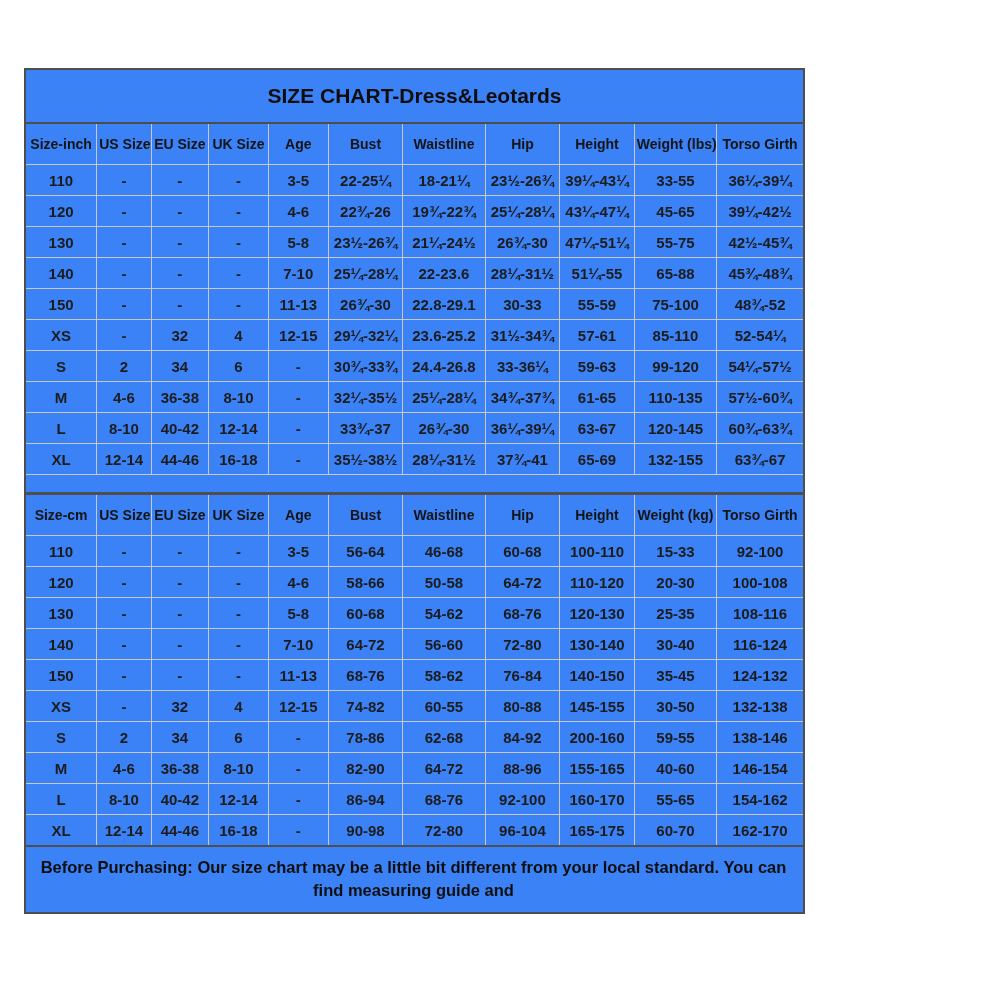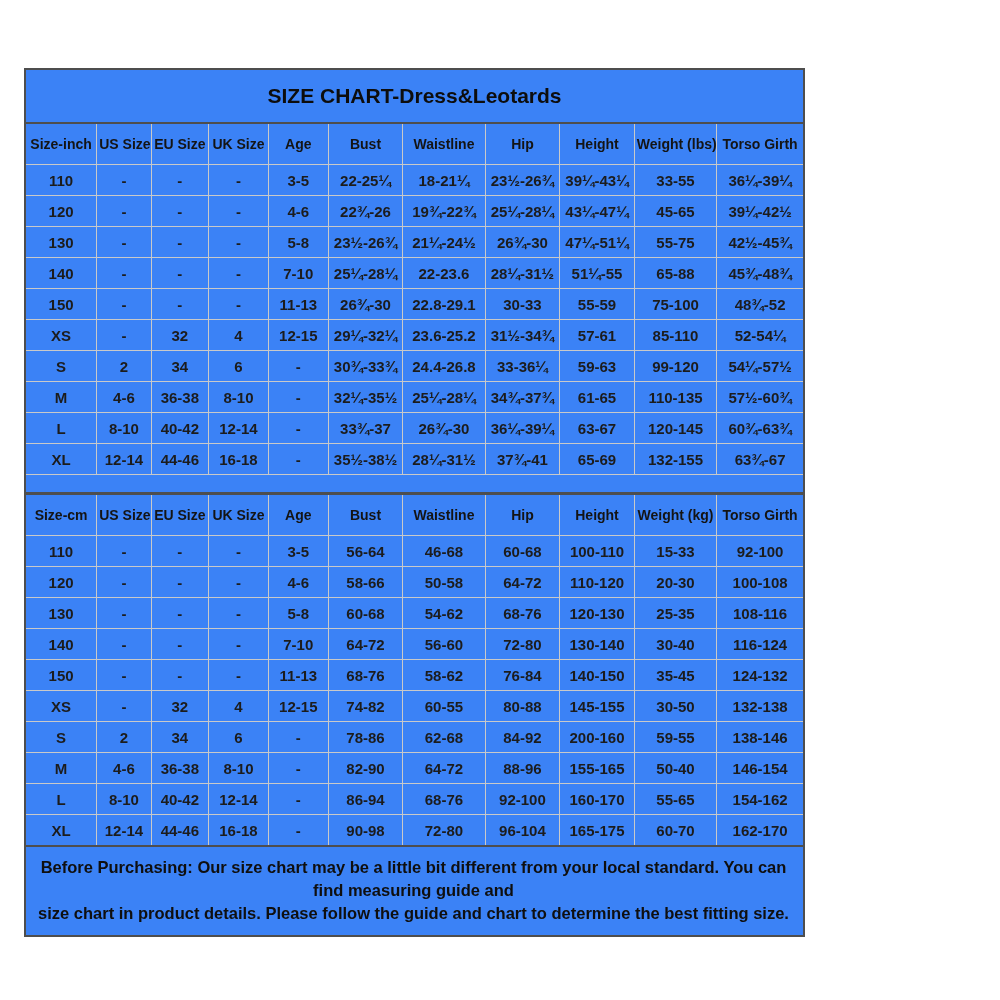--- a/index.html
+++ b/index.html
@@ -378,21 +378,21 @@
         <tr>
           <td>M</td>
           <td>4-6</td>
           <td>36-38</td>
           <td>8-10</td>
           <td>-</td>
           <td>82-90</td>
           <td>64-72</td>
           <td>88-96</td>
           <td>155-165</td>
-          <td>50-40</td>
+          <td>40-60</td>
           <td>146-154</td>
         </tr>
         <tr>
           <td>L</td>
           <td>8-10</td>
           <td>40-42</td>
           <td>12-14</td>
           <td>-</td>
           <td>86-94</td>
           <td>68-76</td>
@@ -412,16 +412,15 @@
           <td>96-104</td>
           <td>165-175</td>
           <td>60-70</td>
           <td>162-170</td>
         </tr>
       </tbody>
   </table>
 
   <div class="footer-note">
     <span class="footer-line">Before Purchasing: Our size chart may be a little bit different from your local standard. You can find measuring guide and</span>
-    <span class="footer-line">size chart in product details. Please follow the guide and chart to determine the best fitting size.</span>
   </div>
 
 </div>
 
 </body></html>

